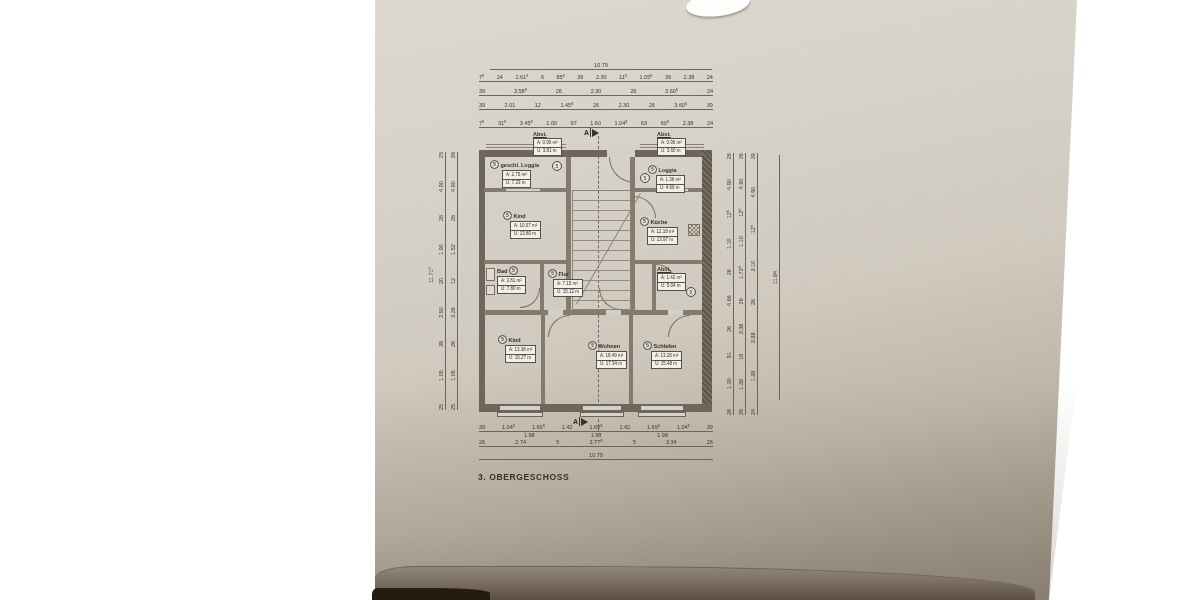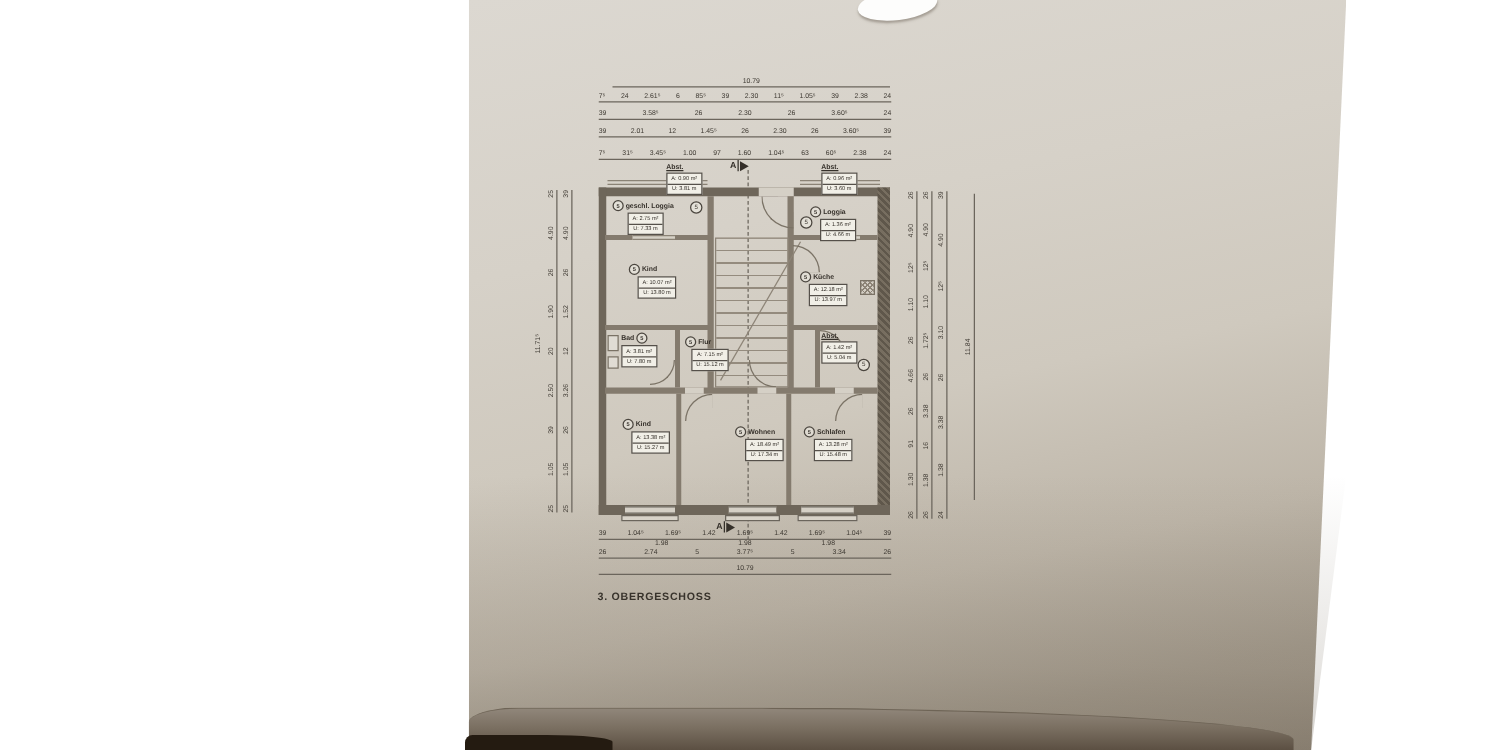--- a/index.html
+++ b/index.html
@@ -76,21 +76,21 @@
 </style>
 </head>
 <body>
 
 <div class="abs paper"></div>
 <div class="abs paper-shade"></div>
 <div class="abs table"></div>
 <div class="abs table-dark"></div>
 <div class="abs curl"></div>
 
-<div class="abs" style="left:0;top:0;width:1028px;height:600px;text-align:center;">
+<div class="abs" style="left:0;top:0;width:1028px;height:600px;">
 
   <div class="dimrow center" style="left:490px;top:62px;width:222px;">10.79</div>
   <div class="dimrow" style="left:479px;top:74px;width:234px;">
       <span>7⁵</span>
       <span>24</span>
       <span>2.61⁵</span>
       <span>6</span>
       <span>85⁵</span>
       <span>39</span>
       <span>2.30</span>

